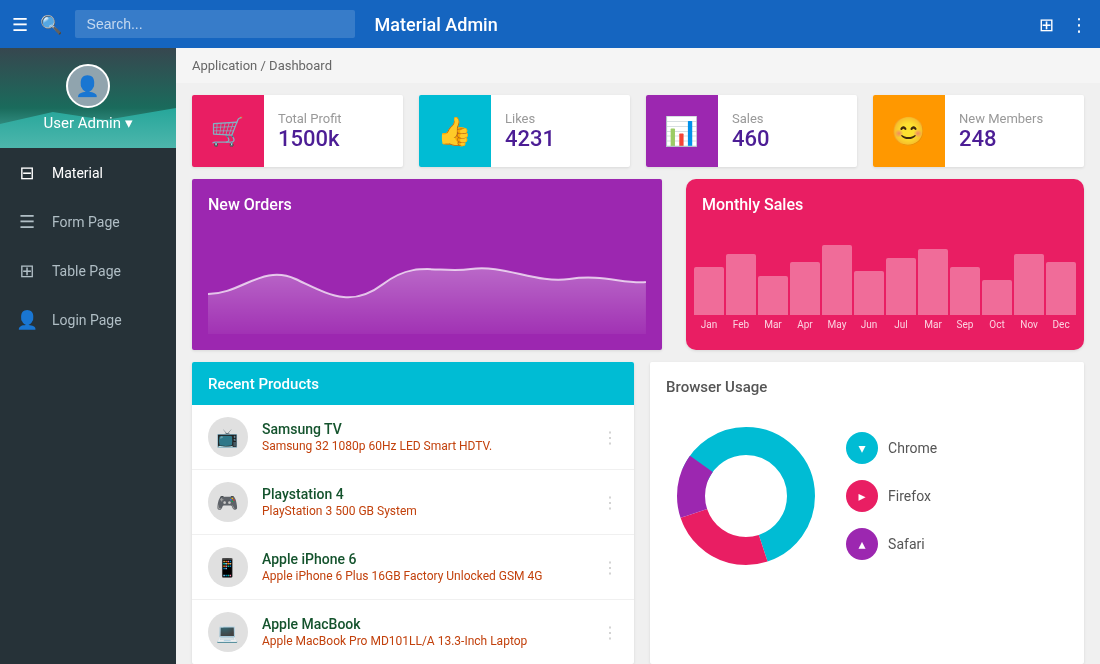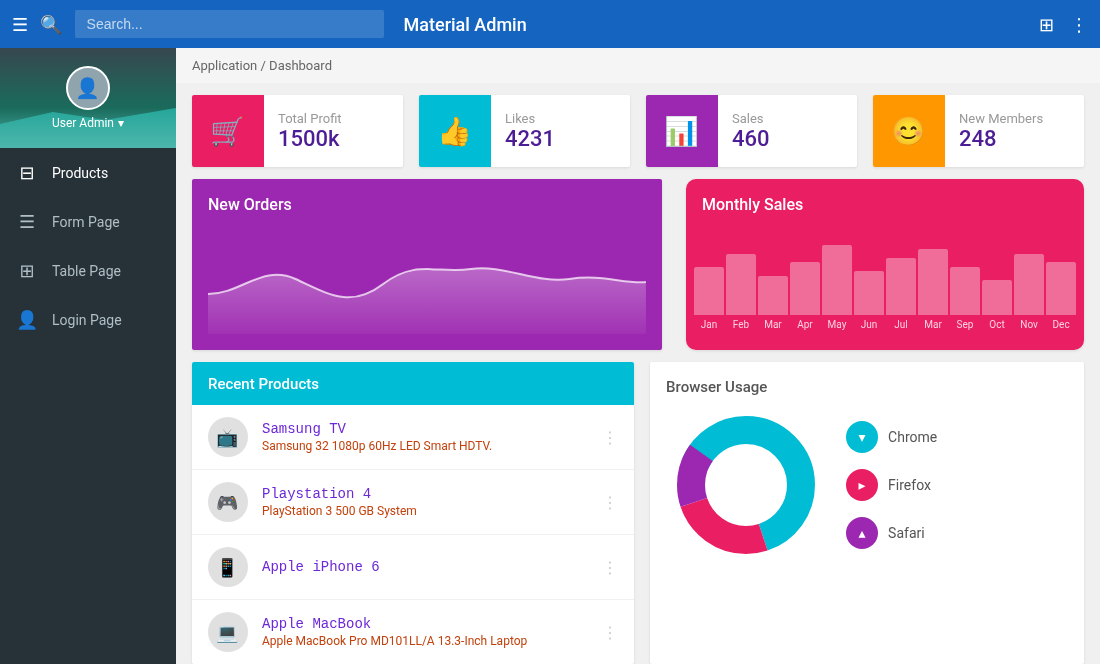--- a/index.html
+++ b/index.html
@@ -1,34 +1,34 @@
 <!DOCTYPE html>
 <html><head>
   <meta charset="utf-8">
   <style>
     * { box-sizing: border-box; margin: 0; padding: 0; }
     body { font-family: Roboto, Arial, sans-serif; background: #f0f0f0; display: flex; flex-direction: column; height: 664px; overflow: hidden; }
 
     
     .topbar { background: #1565C0; height: 48px; display: flex; align-items: center; padding: 0 12px; gap: 12px; flex-shrink: 0; }
     .topbar-title { color: #fff; font-size: 18px; font-weight: 500; margin-left: 8px; flex: 1; }
-    .topbar-search { background: rgba(255,255,255,0.15); border: none; border-radius: 2px; color: #fff; padding: 6px 12px; font-size: 14px; width: 309px; outline: none; }
+    .topbar-search { background: rgba(255,255,255,0.15); border: none; border-radius: 2px; color: #fff; padding: 6px 12px; font-size: 14px; width: 280px; outline: none; }
     .topbar-search::placeholder { color: rgba(255,255,255,0.7); }
     .topbar-icons { display: flex; gap: 16px; margin-left: auto; }
     .topbar-icon { color: #fff; font-size: 18px; cursor: pointer; }
 
     
     .main-layout { display: flex; flex: 1; overflow: hidden; }
 
     
     .sidebar { width: 176px; background: #263238; display: flex; flex-direction: column; flex-shrink: 0; overflow: hidden; }
     .sidebar-user { height: 100px; background: linear-gradient(180deg, #37474f 0%, #1a6b5c 60%, #4db6ac 100%); display: flex; flex-direction: column; align-items: center; justify-content: center; gap: 6px; position: relative; overflow: hidden; }
     .sidebar-user-bg { position: absolute; bottom: 0; left: 0; right: 0; height: 40px; background: linear-gradient(180deg, #26a69a 0%, #4db6ac 100%); clip-path: polygon(0 40%, 30% 10%, 60% 30%, 100% 0, 100% 100%, 0 100%); }
     .sidebar-avatar { width: 44px; height: 44px; border-radius: 50%; background: #90a4ae; border: 2px solid #fff; z-index: 1; display: flex; align-items: center; justify-content: center; font-size: 20px; color: #fff; overflow: hidden; }
-    .sidebar-username { color: #fff; font-size: 12px; z-index: 1; display: flex; align-items: center; gap: 4px; }
+    .sidebar-username { color: #fff; font-size: 15px; z-index: 1; display: flex; align-items: center; gap: 4px; }
     .sidebar-nav { flex: 1; }
     .sidebar-item { display: flex; align-items: center; padding: 14px 16px; color: #b0bec5; cursor: pointer; gap: 14px; font-size: 14px; transition: background 0.2s; }
     .sidebar-item.active { color: #fff; }
     .sidebar-item-icon { font-size: 18px; width: 22px; text-align: center; }
 
     
     .content { flex: 1; overflow-y: auto; padding: 0; }
     .breadcrumb { padding: 10px 16px; font-size: 13px; color: #666; background: #f5f5f5; }
 
     .stats-row { display: flex; gap: 16px; padding: 12px 16px; }
@@ -52,26 +52,26 @@
 
     .bottom-row { display: flex; gap: 16px; padding: 0 16px 12px; }
     .recent-products-card { flex: 1.1; background: #fff; border-radius: 2px; box-shadow: 0 1px 3px rgba(0,0,0,0.1); }
     .card-header-teal { background: #00bcd4; padding: 12px 16px; border-radius: 2px 2px 0 0; }
     .card-header-teal-title { color: #fff; font-size: 15px; font-weight: 500; }
     .product-list { }
     .product-item { display: flex; align-items: center; padding: 12px 16px; border-bottom: 1px solid #f0f0f0; gap: 14px; }
     .product-item:last-child { border-bottom: none; }
     .product-icon { width: 40px; height: 40px; background: #e0e0e0; border-radius: 50%; display: flex; align-items: center; justify-content: center; color: #9e9e9e; font-size: 18px; flex-shrink: 0; }
     .product-info { flex: 1; }
-    .product-name { font-size: 14px; color: #6d28d9; font-weight: 500; font-family: Liberation Mono, monospace; }
+    .product-name { font-size: 14px; color: #14532d; font-weight: 500; }
     .product-desc { font-size: 12px; color: #c2410c; margin-top: 2px; }
     .product-more { color: #ccc; cursor: pointer; font-size: 16px; }
 
     .browser-usage-card { flex: 1; background: #fff; border-radius: 2px; box-shadow: 0 1px 3px rgba(0,0,0,0.1); padding: 16px; }
-    .browser-usage-title { font-size: 15px; color: #555; font-weight: 500; margin-bottom: 9px; }
+    .browser-usage-title { font-size: 15px; color: #555; font-weight: 500; margin-bottom: 20px; }
     .browser-chart-area { display: flex; align-items: center; gap: 20px; }
     .donut-container { width: 160px; height: 160px; flex-shrink: 0; }
     .browser-legend { display: flex; flex-direction: column; gap: 16px; }
     .legend-item { display: flex; align-items: center; gap: 10px; }
     .legend-icon { width: 32px; height: 32px; border-radius: 50%; display: flex; align-items: center; justify-content: center; color: #fff; font-size: 14px; flex-shrink: 0; }
     .legend-label { font-size: 14px; color: #555; }
   </style>
 </head>
 <body>
 
@@ -93,21 +93,21 @@
       <div class="sidebar-user-bg"></div>
       <div class="sidebar-avatar">👤</div>
       <span class="sidebar-username">
         <span>User Admin</span> 
           <span>▾</span>
       </span>
     </div>
     <nav class="sidebar-nav">
       <div class="sidebar-item active">
         <span class="sidebar-item-icon">⊟</span>
-        <span>Products</span>
+        <span>Material</span>
       </div>
       <div class="sidebar-item">
         <span class="sidebar-item-icon">☰</span>
         <span>Form Page</span>
       </div>
       <div class="sidebar-item">
         <span class="sidebar-item-icon">⊞</span>
         <span>Table Page</span>
       </div>
       <div class="sidebar-item">
@@ -241,20 +241,21 @@
     <div class="product-info">
       <div class="product-name">Playstation 4</div>
       <div class="product-desc">PlayStation 3 500 GB System</div>
     </div>
     <span class="product-more">⋮</span>
   </div>
             <div class="product-item">
     <div class="product-icon">📱</div>
     <div class="product-info">
       <div class="product-name">Apple iPhone 6</div>
+      <div class="product-desc">Apple iPhone 6 Plus 16GB Factory Unlocked GSM 4G</div>
     </div>
     <span class="product-more">⋮</span>
   </div>
             <div class="product-item">
     <div class="product-icon">💻</div>
     <div class="product-info">
       <div class="product-name">Apple MacBook</div>
       <div class="product-desc">Apple MacBook Pro MD101LL/A 13.3-Inch Laptop</div>
     </div>
     <span class="product-more">⋮</span>

